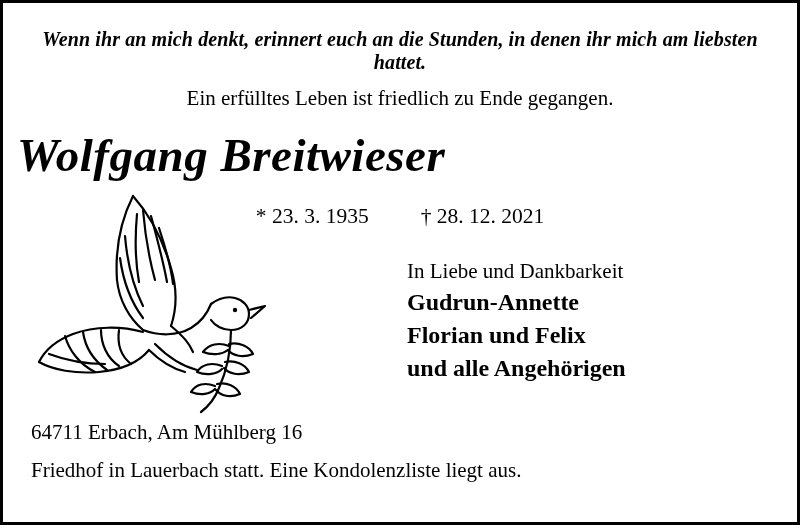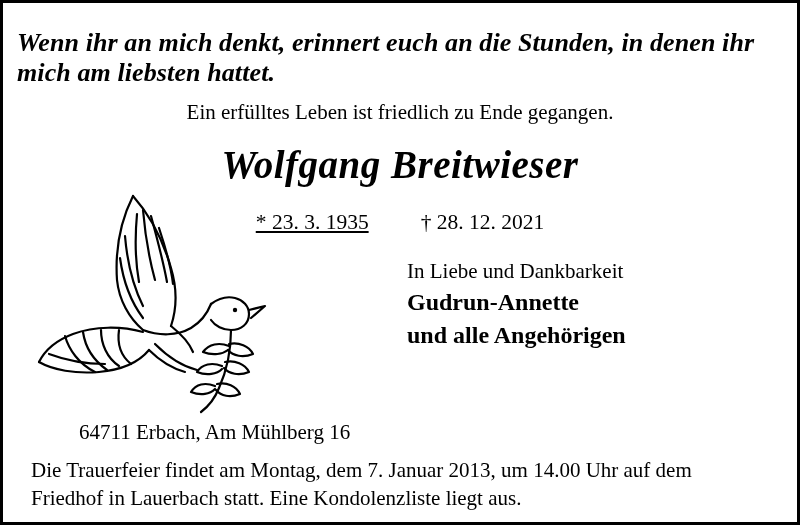--- a/index.html
+++ b/index.html
@@ -24,50 +24,50 @@
     padding: 0;
   }
   .inner {
     position: absolute;
     left: 14px;
     top: 11px;
     right: 14px;
     bottom: 11px;
   }
   .epitaph {
+    text-align: center;
     font-style: italic;
-    font-size: 26px;
+    font-size: 20px;
     font-weight: bold;
     letter-spacing: 0.1px;
     margin-top: 14px;
   }
   .subtitle {
     text-align: center;
     font-size: 21px;
     margin-top: 12px;
   }
   .name {
-    text-align: center;
+    text-align: left;
     font-family: "Liberation Serif", serif;
     font-style: italic;
     font-weight: bold;
-    font-size: 39px;
+    font-size: 47px;
     letter-spacing: 0.5px;
     margin-top: 20px;
     line-height: 1.05;
   }
   .dates {
     text-align: center;
     font-size: 21.5px;
     margin-top: 24px;
   }
   .dates .birth {
     display: inline-block;
     margin-right: 52px;
-    text-decoration: underline;
   }
   .dates .death {
     display: inline-block;
   }
   .dove {
     position: absolute;
     left: 8px;
     top: 170px;
     width: 250px;
     height: 230px;
@@ -85,21 +85,20 @@
   }
   .family .member {
     font-size: 24px;
     font-weight: bold;
   }
   .address {
     position: absolute;
     left: 14px;
     top: 406px;
     font-size: 21px;
-    margin-left: 48px;
   }
   .service {
     position: absolute;
     left: 14px;
     right: 14px;
     top: 443px;
     font-size: 21px;
     line-height: 1.32;
   }
 </style>
@@ -157,24 +156,24 @@
           <path d="M197 182 C187 178 177 180 172 188 C182 192 192 190 197 185"></path>
           <path d="M192 200 C202 198 211 202 215 210 C205 214 196 212 191 206"></path>
           <path d="M190 202 C180 198 171 200 166 208 C176 212 185 210 190 205"></path>
         </g>
       </svg>
     </div>
 
     <div class="family">
       <div class="lead">In Liebe und Dankbarkeit</div>
       <div class="member">Gudrun-Annette</div>
+      <div class="member">Florian und Felix</div>
       <div class="member">und alle Angehörigen</div>
     </div>
 
     <div class="address">64711 Erbach, Am Mühlberg 16</div>
 
     <div class="service">
-      <div>Die Trauerfeier findet am Montag, dem 7. Januar 2013, um 14.00 Uhr auf dem</div>
       <div>Friedhof in Lauerbach statt. Eine Kondolenzliste liegt aus.</div>
     </div>
 
   </div>
 </div>
 
 </body></html>

